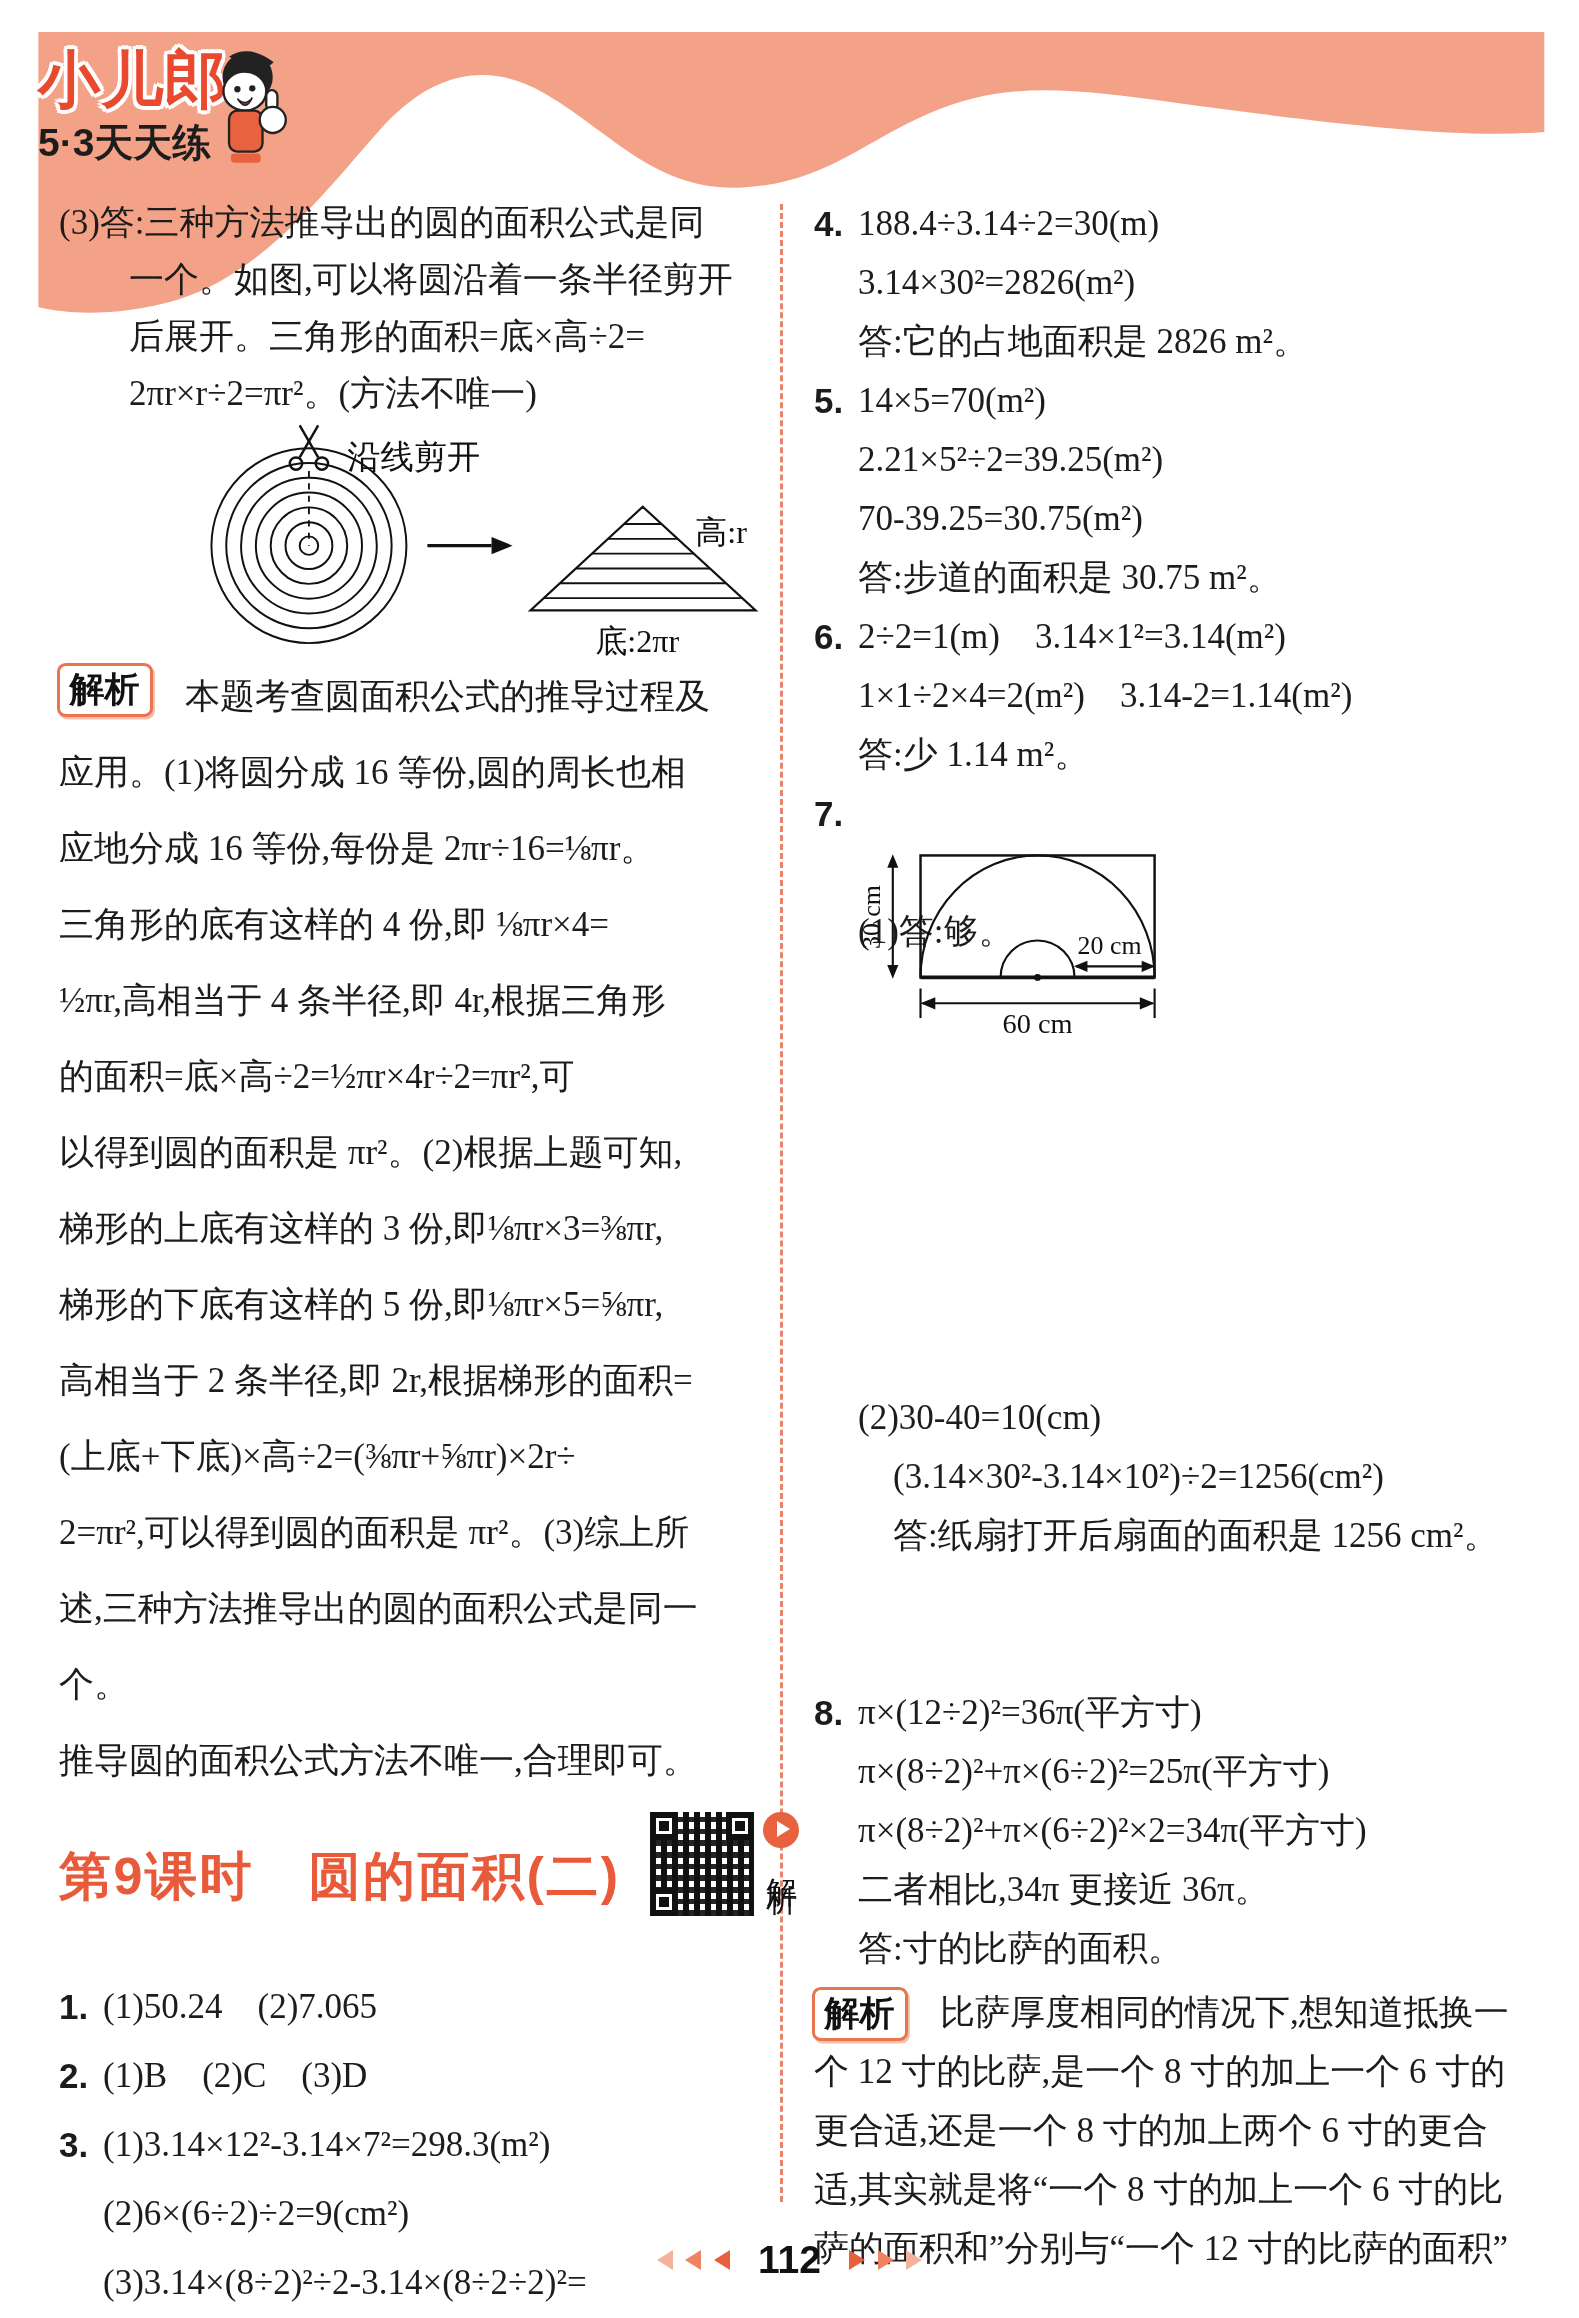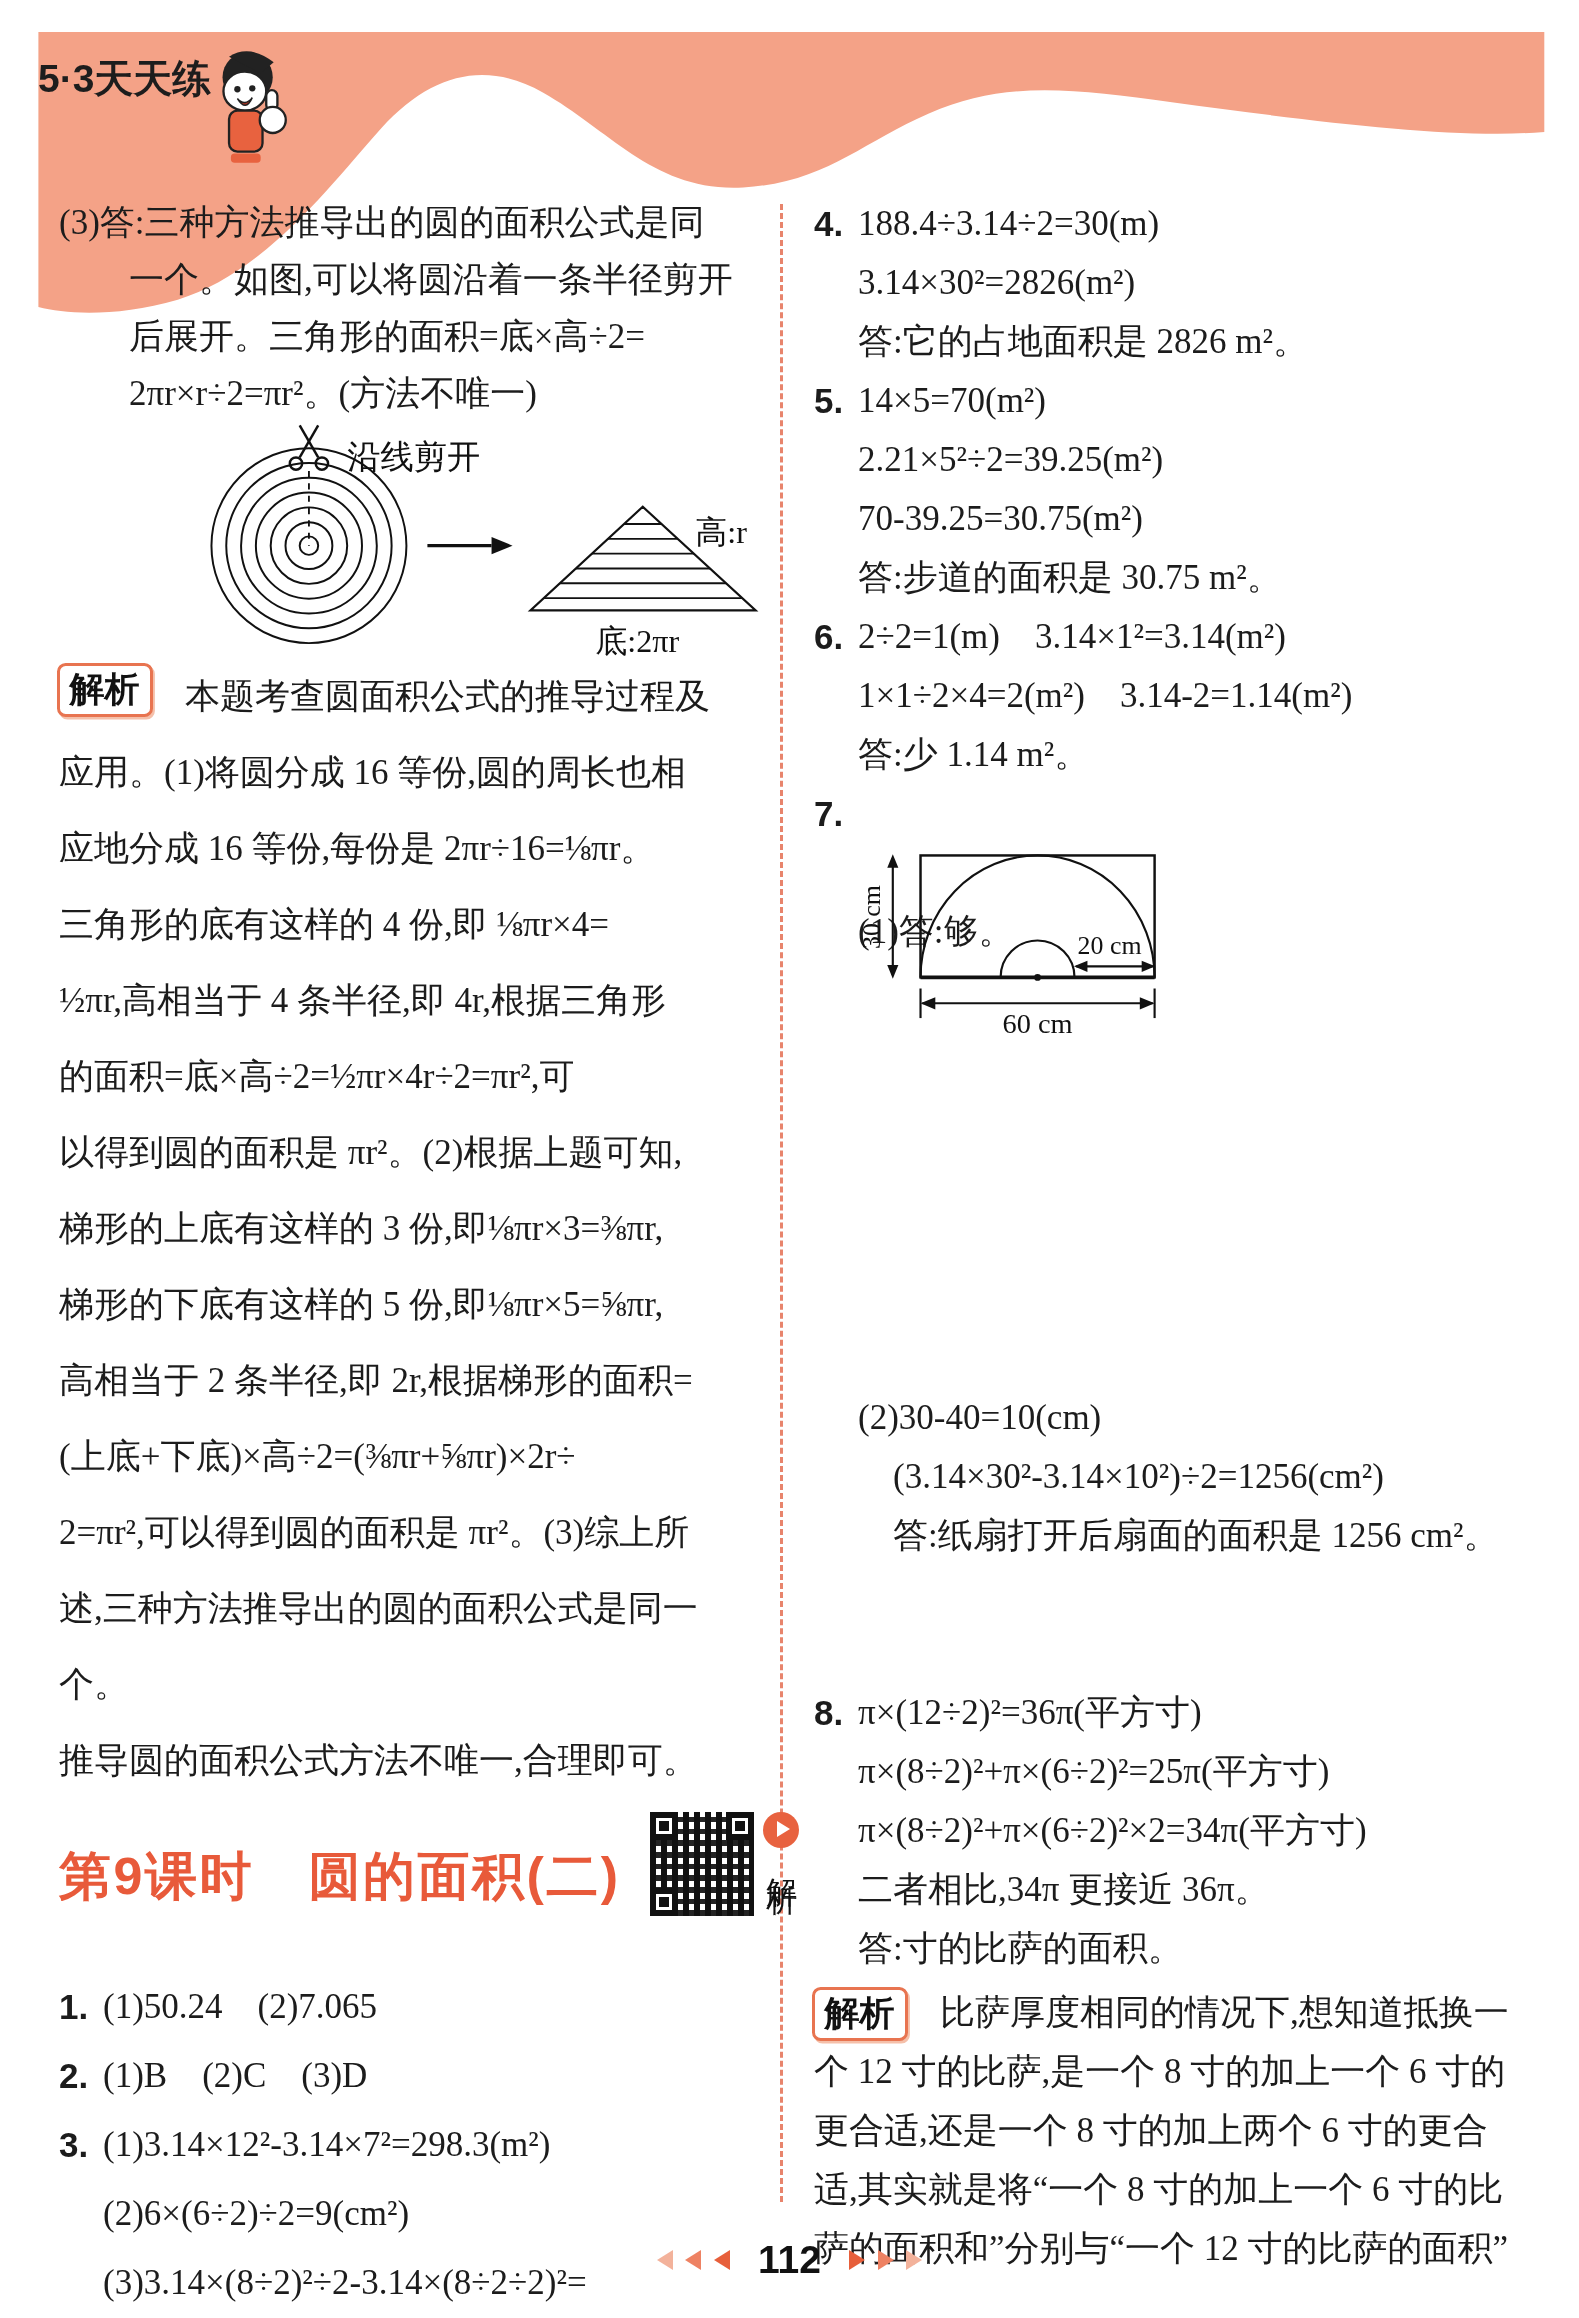--- a/index.html
+++ b/index.html
@@ -120,20 +120,21 @@
     C 2360 226 2140 198 1900 166
     C 1738 144 1630 130 1506 184
     C 1395 232 1338 296 1205 304
     C 1062 312 990 212 880 150
     C 788 98 700 118 618 208
     C 536 300 430 442 288 486
     C 192 514 108 510 62 498 Z"></path>
 </svg>
 
 <div class="logo-block">
+  <div class="logo-main">小儿郎</div>
   <div class="logo-series">5·3天天练</div>
   <svg class="mascot" width="93" height="154" viewBox="0 0 100 165">
     <circle cx="48" cy="30" r="27" fill="#222"></circle>
     <path d="M28 8 Q50 -6 76 14 L62 26 Z" fill="#222"></path>
     <ellipse cx="45" cy="45" rx="23" ry="21" fill="#fff" stroke="#222" stroke-width="2.5"></ellipse>
     <circle cx="37" cy="43" r="3.4" fill="#222"></circle>
     <circle cx="53" cy="42" r="3.4" fill="#222"></circle>
     <path d="M37 53 Q45 62 53 52 Q46 68 37 53 Z" fill="#a32" stroke="#222" stroke-width="1.5"></path>
     <rect x="28" y="66" width="36" height="44" rx="9" fill="#e8623f" stroke="#222" stroke-width="2.5"></rect>
     <rect x="68" y="44" width="12" height="22" rx="6" fill="#fff" stroke="#222" stroke-width="2.5"></rect>

